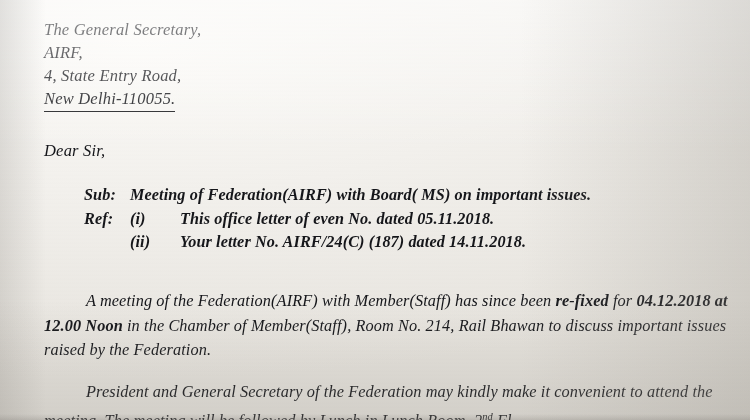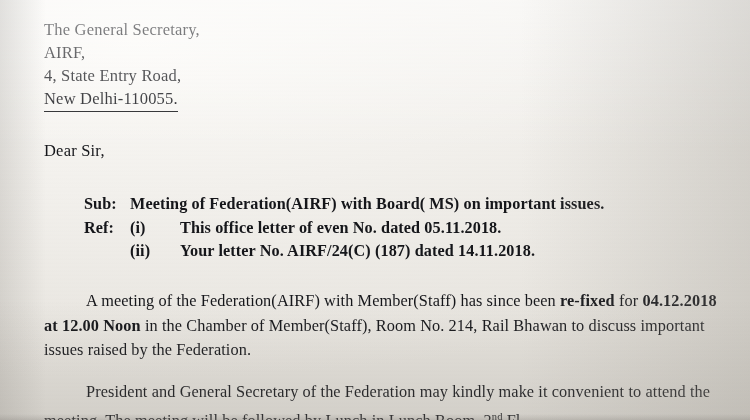--- a/index.html
+++ b/index.html
@@ -13,20 +13,21 @@
     background: #e9e7e2;
     font-family: "Liberation Serif", serif;
   }
   .page {
     position: relative;
     width: 750px;
     height: 420px;
     background:
       radial-gradient(ellipse 120% 80% at 18% 10%, #fbfaf7 0%, #f2f0ec 45%, #e6e3dd 100%);
     overflow: hidden;
+    font-style: italic;
   }
   
   .shade-top {
     position: absolute;
     left: 0; top: 0; right: 0; height: 150px;
     background: linear-gradient(to bottom, rgba(255,255,255,0.55), rgba(255,255,255,0));
     pointer-events: none;
   }
   .shade-right {
     position: absolute;
@@ -70,21 +71,21 @@
   .salutation {
     position: absolute;
     left: 44px;
     top: 141px;
     font-size: 16.5px;
     letter-spacing: 0.2px;
   }
   .subject-block {
     position: absolute;
     left: 84px;
-    top: 193px;
+    top: 184px;
     font-size: 16.2px;
     font-weight: bold;
     line-height: 23.5px;
     letter-spacing: 0.1px;
   }
   .sub-row {
     display: flex;
     white-space: nowrap;
   }
   .sub-label { width: 46px; flex: 0 0 46px; }

